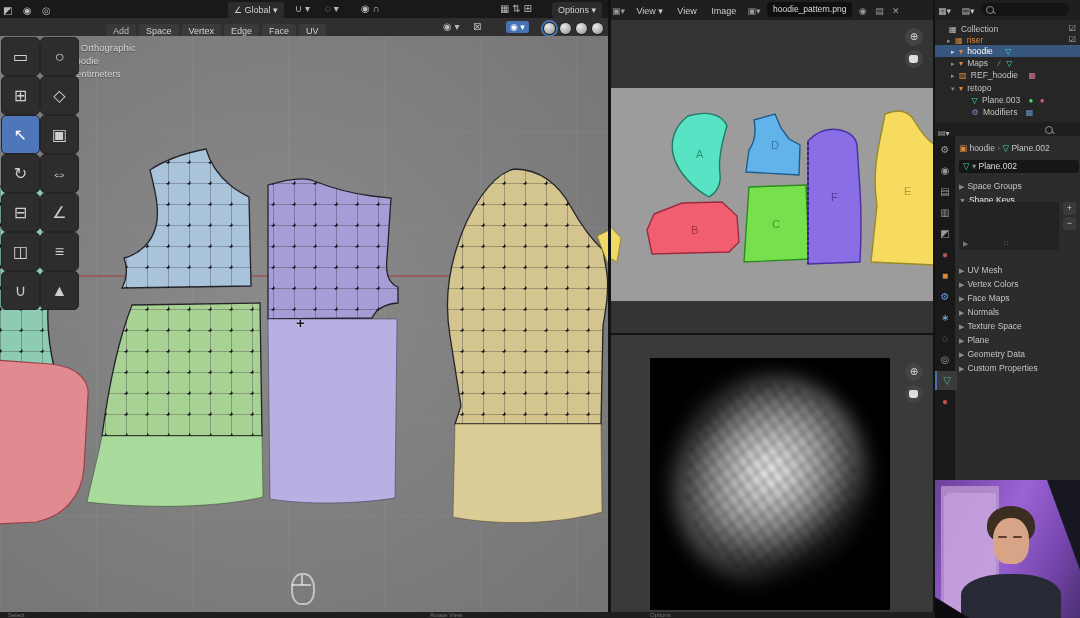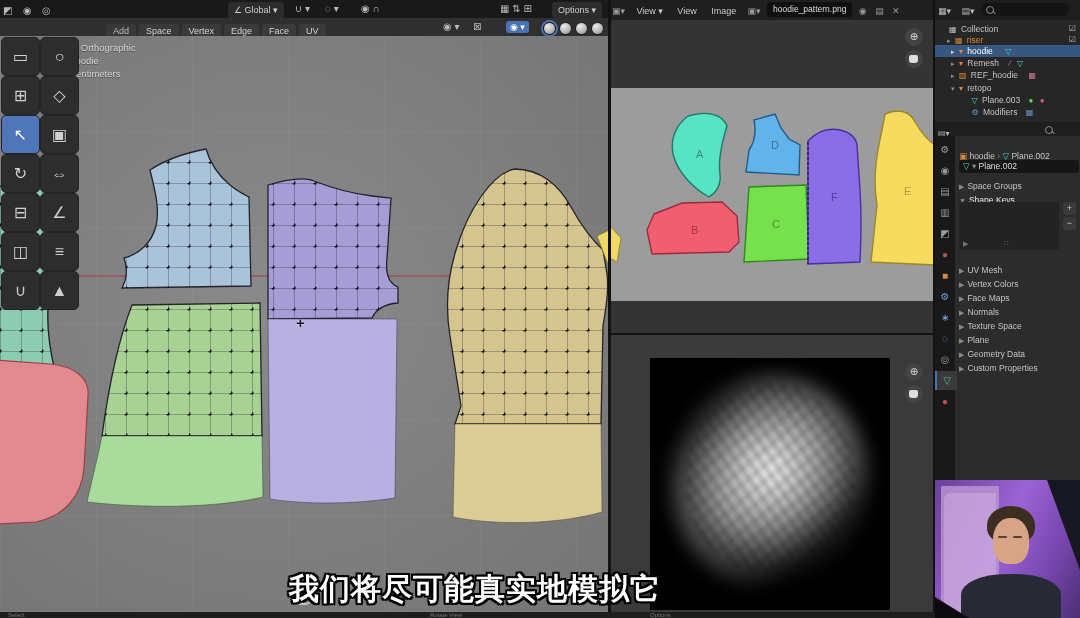--- a/index.html
+++ b/index.html
@@ -279,21 +279,21 @@
     </div>
     <div class="ol-row selected" style="top:45px">
       <span style="margin-left:16px;color:#cfcfcf;font-size:7px">▸</span>
       <span class="gi" style="color:#e0883a">▾</span>
       <span>hoodie</span>
       <span class="gi" style="color:#3dd6c0;margin-left:10px">▽</span>
     </div>
     <div class="ol-row" style="top:57px">
       <span style="margin-left:16px;color:#8a8a8a;font-size:7px">▸</span>
       <span class="gi" style="color:#d98a3c">▾</span>
-      <span>Remesh</span>
+      <span>Maps</span>
       <span class="gi" style="color:#9a9a9a;margin-left:8px">∕</span>
       <span class="gi" style="color:#3dd6c0">▽</span>
     </div>
     <div class="ol-row" style="top:69px">
       <span style="margin-left:16px;color:#8a8a8a;font-size:7px">▸</span>
       <span class="gi" style="color:#d98a3c">▨</span>
       <span>REF_hoodie</span>
       <span class="gi" style="color:#d87a9a;margin-left:8px">▦</span>
     </div>
     <div class="ol-row" style="top:82px">
@@ -329,21 +329,21 @@
         <div class="ptab" style="top:109px;color:#a85a5a">●</div>
         <div class="ptab" style="top:130px;color:#d98a3c">■</div>
         <div class="ptab" style="top:151px;color:#6a9ad8">⚙</div>
         <div class="ptab" style="top:172px;color:#7ab0e0">∗</div>
         <div class="ptab" style="top:193px;color:#7ab0e0">◌</div>
         <div class="ptab" style="top:214px;color:#9a9a9a">◎</div>
         <div class="ptab active" style="top:235px;color:#44c0a0">▽</div>
         <div class="ptab" style="top:256px;color:#c05050">●</div>
       </div>
       <div class="pcontent">
-        <div class="prow" style="top:14px">
+        <div class="prow" style="top:6px">
           <span style="color:#d98a3c">▣</span>
           <span>hoodie</span>
           <span style="color:#777">›</span>
           <span style="color:#3dd6c0">▽</span>
           <span>Plane.002</span>
         </div>
         <div class="dblock">
           <span style="color:#3dd6c0">▽</span> <span style="color:#888">▾</span>
           <span>Plane.002</span>
         </div>
@@ -384,15 +384,14 @@
   <div class="abs divider-v" style="left:933px;top:0;width:2px;height:618px"></div>
   <div class="abs divider-v" style="left:610px;top:333px;width:325px;height:2px"></div>
 
   <div class="abs statusbar">
     <span style="position:absolute;left:8px;top:0">Select</span>
     <span style="position:absolute;left:430px;top:0">Rotate View</span>
     <span style="position:absolute;left:650px;top:0">Options</span>
   </div>
 
   <div class="abs mouse-osd"></div>
-  <div class="abs subtitle">我们将尽可能真实地模拟它</div>
 
 </div>
 
 </body></html>

